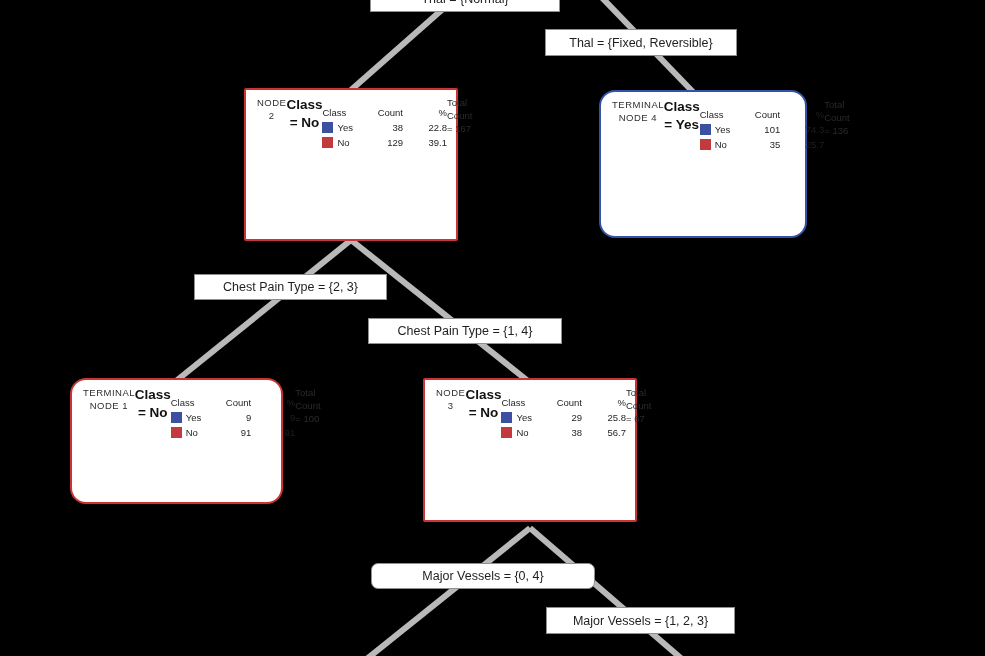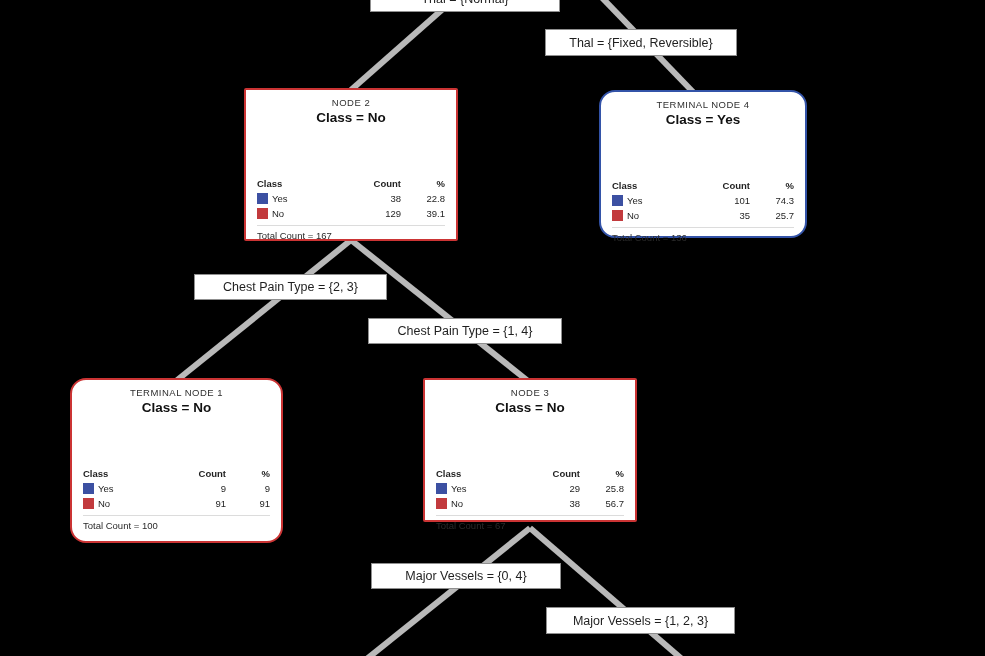--- a/index.html
+++ b/index.html
@@ -30,21 +30,21 @@
 
   .node {
     position: absolute;
     z-index: 3;
     background: #ffffff;
     box-sizing: border-box;
     border-style: solid;
     border-width: 2px;
     padding: 6px 11px 8px 11px;
     display: flex;
-    flex-direction: column;
+    flex-direction: row;
   }
   .node.decision { border-radius: 2px; }
   .node.terminal { border-radius: 16px; }
   .node.red  { border-color: #cb3434; }
   .node.blue { border-color: #3353a8; }
 
   .node-title {
     text-align: center;
     font-size: 9.5px;
     letter-spacing: 0.5px;
@@ -58,21 +58,21 @@
     line-height: 18px;
     color: #111111;
   }
   .node-table { margin-top: 9px; font-size: 9.5px; }
   .trow {
     display: grid;
     grid-template-columns: 1fr 50px 44px;
     align-items: center;
     height: 15px;
   }
-  .trow.header { font-weight: bold; margin-top: 40px; }
+  .trow.header { font-weight: normal; }
   .cell-count, .cell-pct { text-align: right; }
   .class-cell { display: flex; align-items: center; }
   .swatch {
     width: 11px; height: 11px;
     display: inline-block;
     margin-right: 4px;
     flex: 0 0 auto;
   }
   .swatch.yes { background: #3c50a2; }
   .swatch.no  { background: #c23a3d; }
@@ -109,21 +109,21 @@
   </div>
   <div class="edge-label" style="left:545px; top:29px; width:192px; height:27px;">
     <span>Thal = {Fixed, Reversible}</span>
   </div>
   <div class="edge-label" style="left:194px; top:274px; width:193px; height:26px;">
     <span>Chest Pain Type = {2, 3}</span>
   </div>
   <div class="edge-label" style="left:368px; top:318px; width:194px; height:26px;">
     <span>Chest Pain Type = {1, 4}</span>
   </div>
-  <div class="edge-label" style="left:371px; top:563px; width:190px; height:26px;">
+  <div class="edge-label" style="left:371px; top:563px; width:224px; height:26px;border-radius:7px;">
     <span>Major Vessels = {0, 4}</span>
   </div>
   <div class="edge-label" style="left:546px; top:607px; width:189px; height:27px;">
     <span>Major Vessels = {1, 2, 3}</span>
   </div>
 
   <div class="node decision red" style="left:244px; top:88px; width:214px; height:153px;">
     <div class="node-title">NODE 2</div>
     <div class="node-class">Class = No</div>
     <div class="node-table">
@@ -184,21 +184,21 @@
       </div>
     </div>
     <div class="divider"></div>
     <div class="total-count">Total Count = 136</div>
     <div class="bar">
       <div class="bar-seg yes" style="width: 74.3%;"></div>
       <div class="bar-seg no" style="width: 25.7%;"></div>
     </div>
   </div>
 
-  <div class="node terminal red" style="left:70px; top:378px; width:213px; height:165px;">
+  <div class="node terminal red" style="left:70px; top:378px; width:213px; height:126px;">
     <div class="node-title">TERMINAL NODE 1</div>
     <div class="node-class">Class = No</div>
     <div class="node-table">
       <div class="trow header">
         <span>Class</span>
         <span class="cell-count">Count</span>
         <span class="cell-pct">%</span>
       </div>
       <div class="trow">
         <span class="class-cell">

